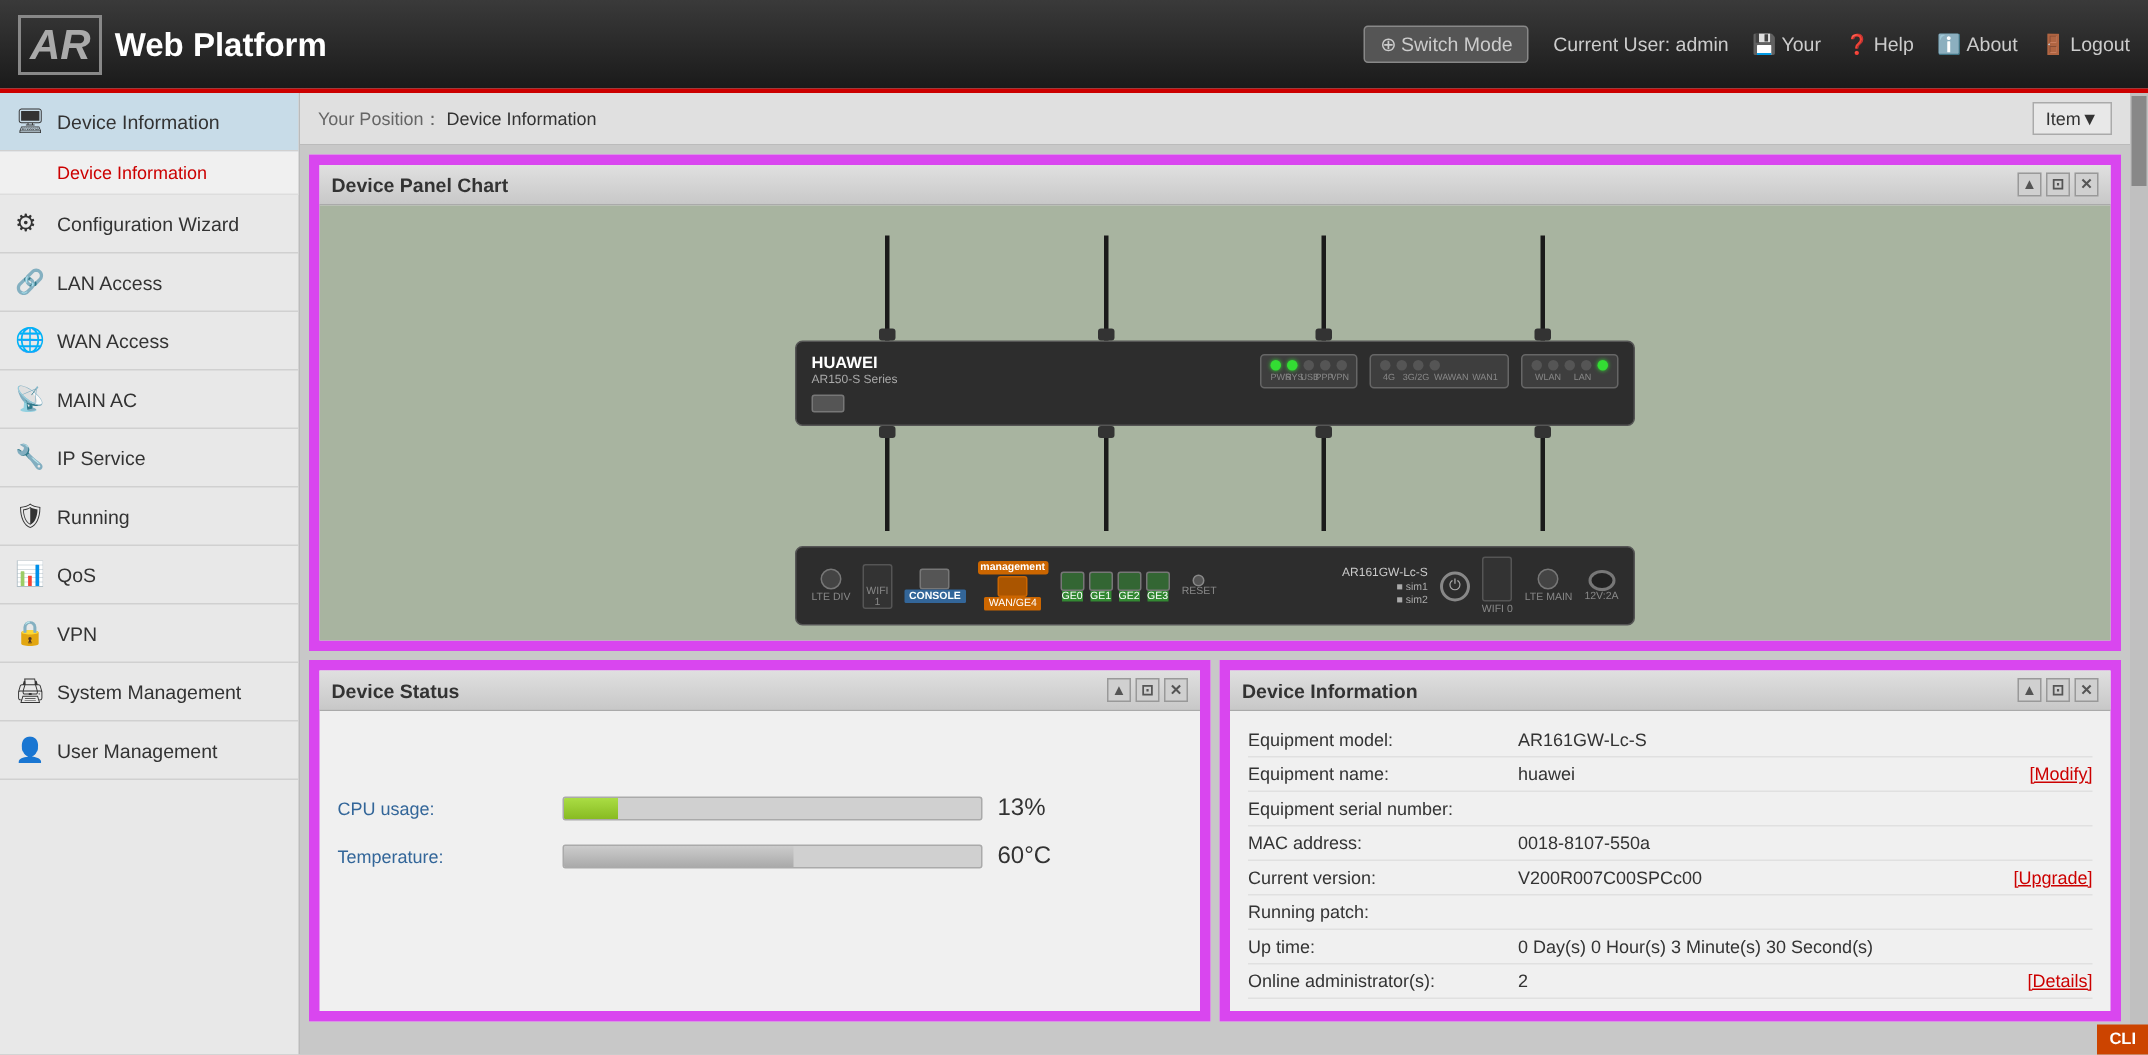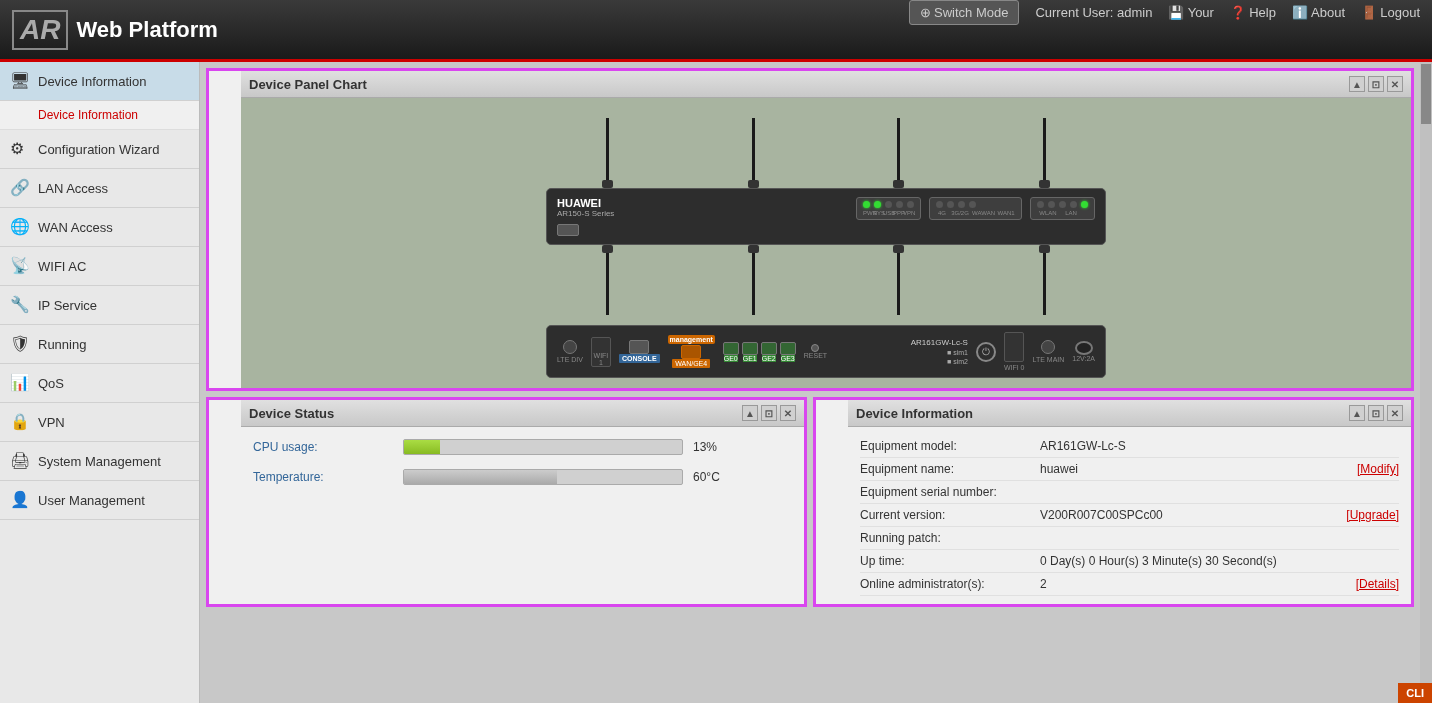--- a/index.html
+++ b/index.html
@@ -3,20 +3,21 @@
   <meta charset="utf-8">
   <style>
     * { box-sizing: border-box; margin: 0; padding: 0; }
     body { font-family: Arial, sans-serif; font-size: 12px; background: #d0d0d0; overflow: hidden; width: 1432px; height: 703px; }
 
     
     #header {
       height: 62px;
       background: linear-gradient(180deg, #3a3a3a 0%, #1a1a1a 100%);
       display: flex;
+      align-items: center;
       padding: 0 12px;
       position: relative;
       border-bottom: 3px solid #cc0000;
     }
     #header .logo-text {
       color: white;
       font-size: 22px;
       font-weight: bold;
       display: flex;
       align-items: center;
@@ -126,22 +127,21 @@
       overflow-y: auto;
       padding: 6px;
       display: flex;
       flex-direction: column;
       gap: 6px;
     }
 
     
     .panel {
       background: #f0f0f0;
-      border: 3px solid #d946ef;
-      padding-left: 32px;
+      border: 7px solid #d946ef;
     }
     .panel-header {
       background: linear-gradient(180deg, #e0e0e0, #c8c8c8);
       border-bottom: 1px solid #aaa;
       padding: 5px 8px;
       display: flex;
       justify-content: space-between;
       align-items: center;
       font-size: 13px;
       font-weight: bold;
@@ -159,21 +159,21 @@
 
     
     #bottom-panels {
       display: flex;
       gap: 6px;
     }
     #device-status-panel { flex: 1; }
     #device-info-panel { flex: 1; }
 
     
-    .status-table { padding: 12px; }
+    .status-table { padding: 12px; margin-top: 44px; }
     .status-row {
       display: flex;
       align-items: center;
       margin-bottom: 14px;
       gap: 10px;
     }
     .status-label {
       width: 140px;
       color: #336699;
       font-size: 12px;
@@ -187,21 +187,21 @@
       border-radius: 2px;
       overflow: hidden;
     }
     .progress-bar-fill {
       height: 100%;
       background: linear-gradient(180deg, #aadd44, #88bb22);
     }
     .progress-bar-fill.temp {
       background: linear-gradient(180deg, #cccccc, #aaaaaa);
     }
-    .status-value { font-size: 12px; color: #333; width: 40px; }
+    .status-value { font-size: 16px; color: #333; width: 40px; }
 
     
     .info-table { padding: 8px 12px; }
     .info-row {
       display: flex;
       align-items: center;
       padding: 4px 0;
       border-bottom: 1px solid #e0e0e0;
       font-size: 12px;
     }
@@ -470,21 +470,21 @@
       <span>LAN Access</span>
     </div>
 
     <div class="sidebar-item">
       <span class="icon" style="font-size:16px;">🌐</span>
       <span>WAN Access</span>
     </div>
 
     <div class="sidebar-item">
       <span class="icon" style="font-size:16px;">📡</span>
-      <span>WIFI AC</span>
+      <span>MAIN AC</span>
     </div>
 
     <div class="sidebar-item">
       <span class="icon" style="font-size:16px;">🔧</span>
       <span>IP Service</span>
     </div>
 
     <div class="sidebar-item">
       <span class="icon" style="font-size:16px;">🛡</span>
       <span>Running</span>
@@ -506,20 +506,27 @@
     </div>
 
     <div class="sidebar-item">
       <span class="icon" style="font-size:16px;">👤</span>
       <span>User Management</span>
     </div>
   </div>
 
   <div id="content">
 
+    <div id="breadcrumb">
+      <div>
+        <span class="pos-label">Your Position：</span>
+        <span class="pos-value">Device Information</span>
+      </div>
+      <button class="item-btn">Item▼</button>
+    </div>
 
     <div id="panels-area">
 
       <div class="panel">
         <div class="panel-header">
           <span>Device Panel Chart</span>
           <div class="panel-controls">
             <div class="panel-ctrl-btn">▲</div>
             <div class="panel-ctrl-btn">⊡</div>
             <div class="panel-ctrl-btn">✕</div>
@@ -721,20 +728,24 @@
             <div class="info-row">
               <span class="info-key">Equipment name:</span>
               <span class="info-val">huawei</span>
               <span class="info-link">[Modify]</span>
             </div>
 
             <div class="info-row">
               <span class="info-key">Equipment serial number:</span>
             </div>
 
+            <div class="info-row">
+              <span class="info-key">MAC address:</span>
+              <span class="info-val">0018-8107-550a</span>
+            </div>
 
             <div class="info-row">
               <span class="info-key">Current version:</span>
               <span class="info-val">V200R007C00SPCc00</span>
               <span class="info-link">[Upgrade]</span>
             </div>
 
 
             <div class="info-row">
               <span class="info-key">Running patch:</span>

